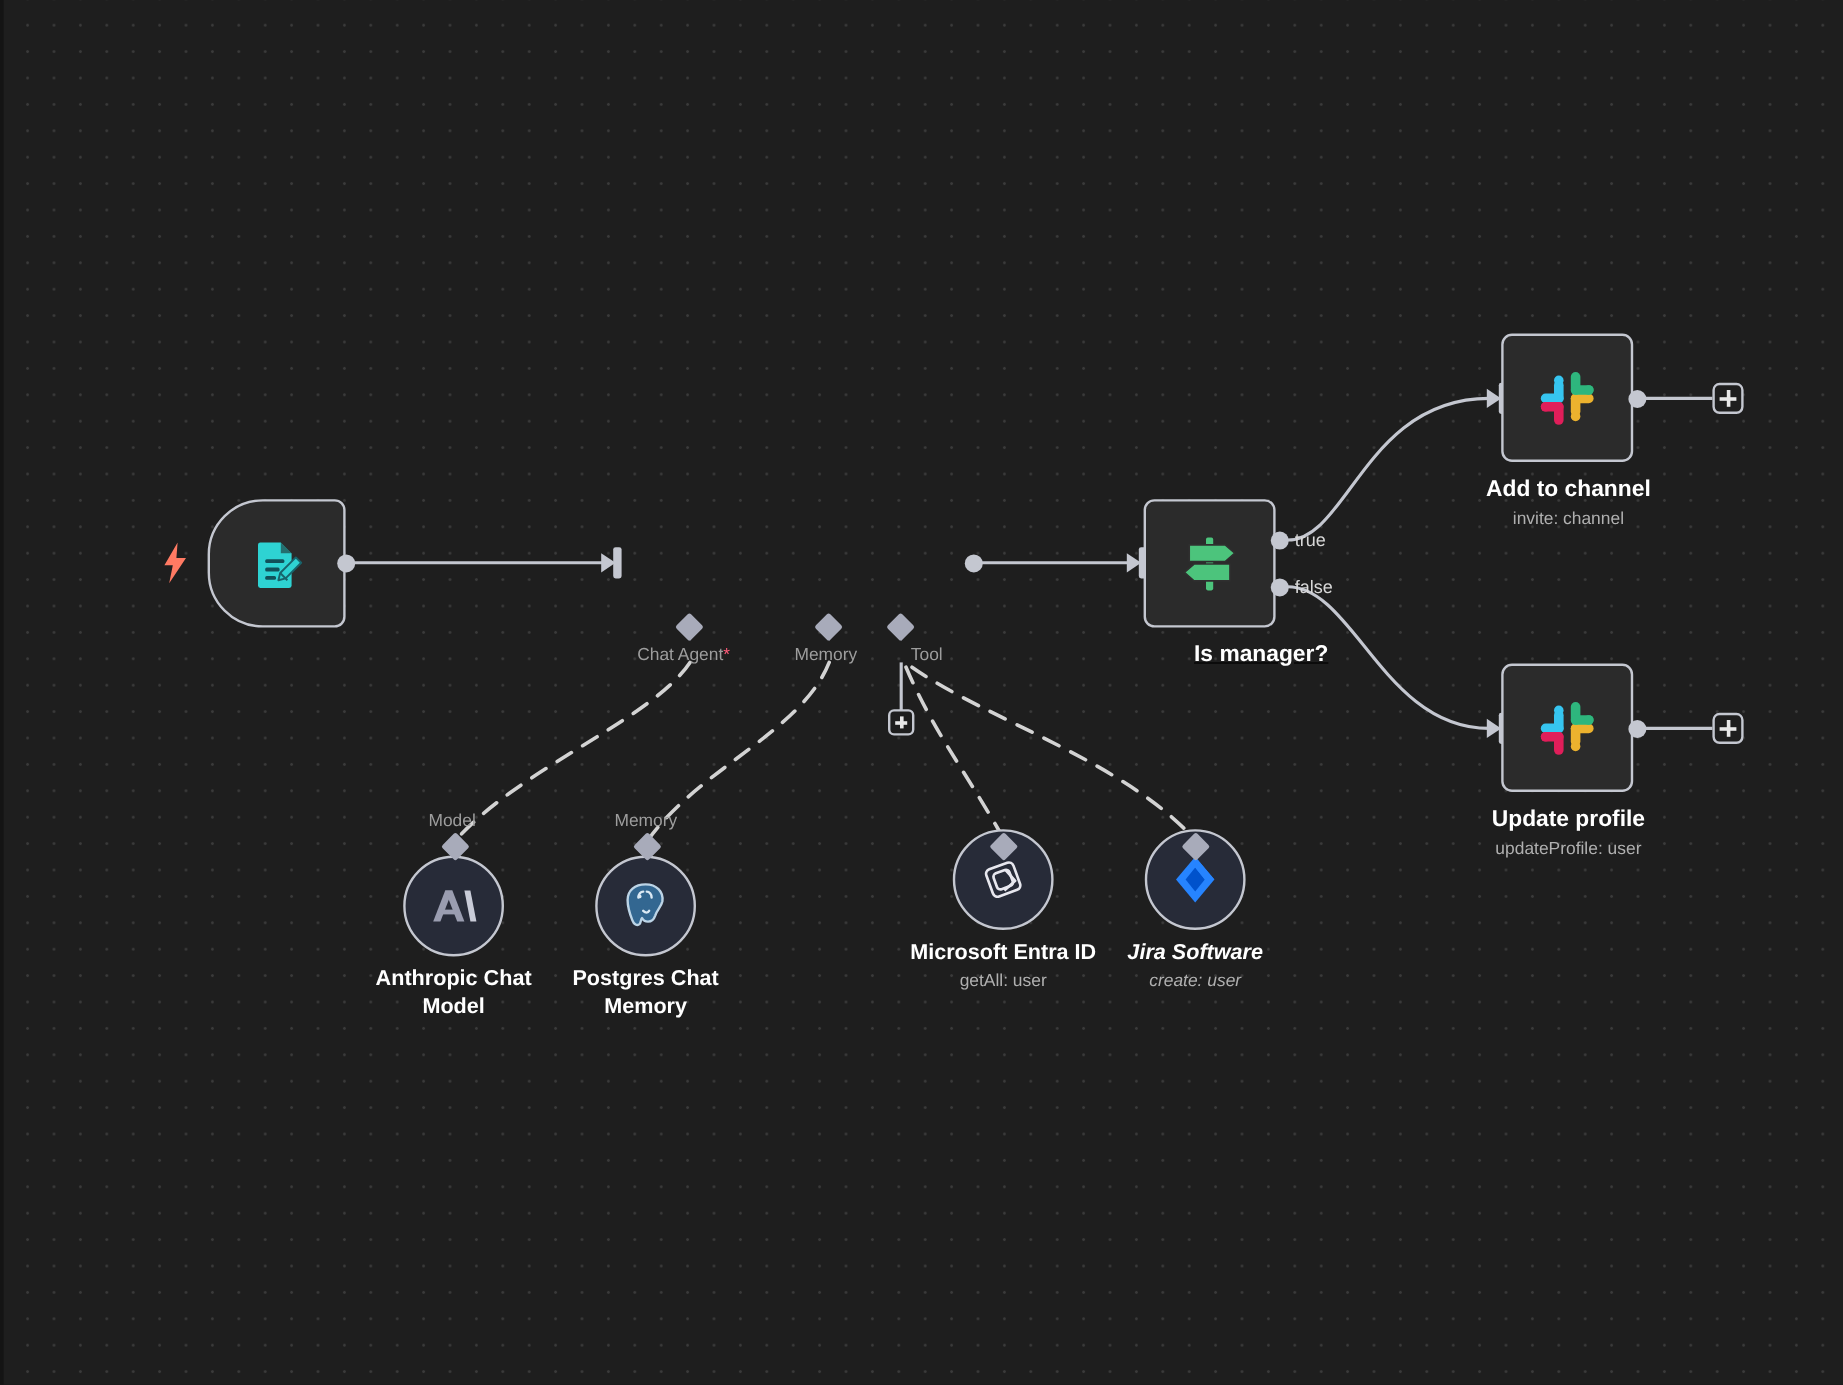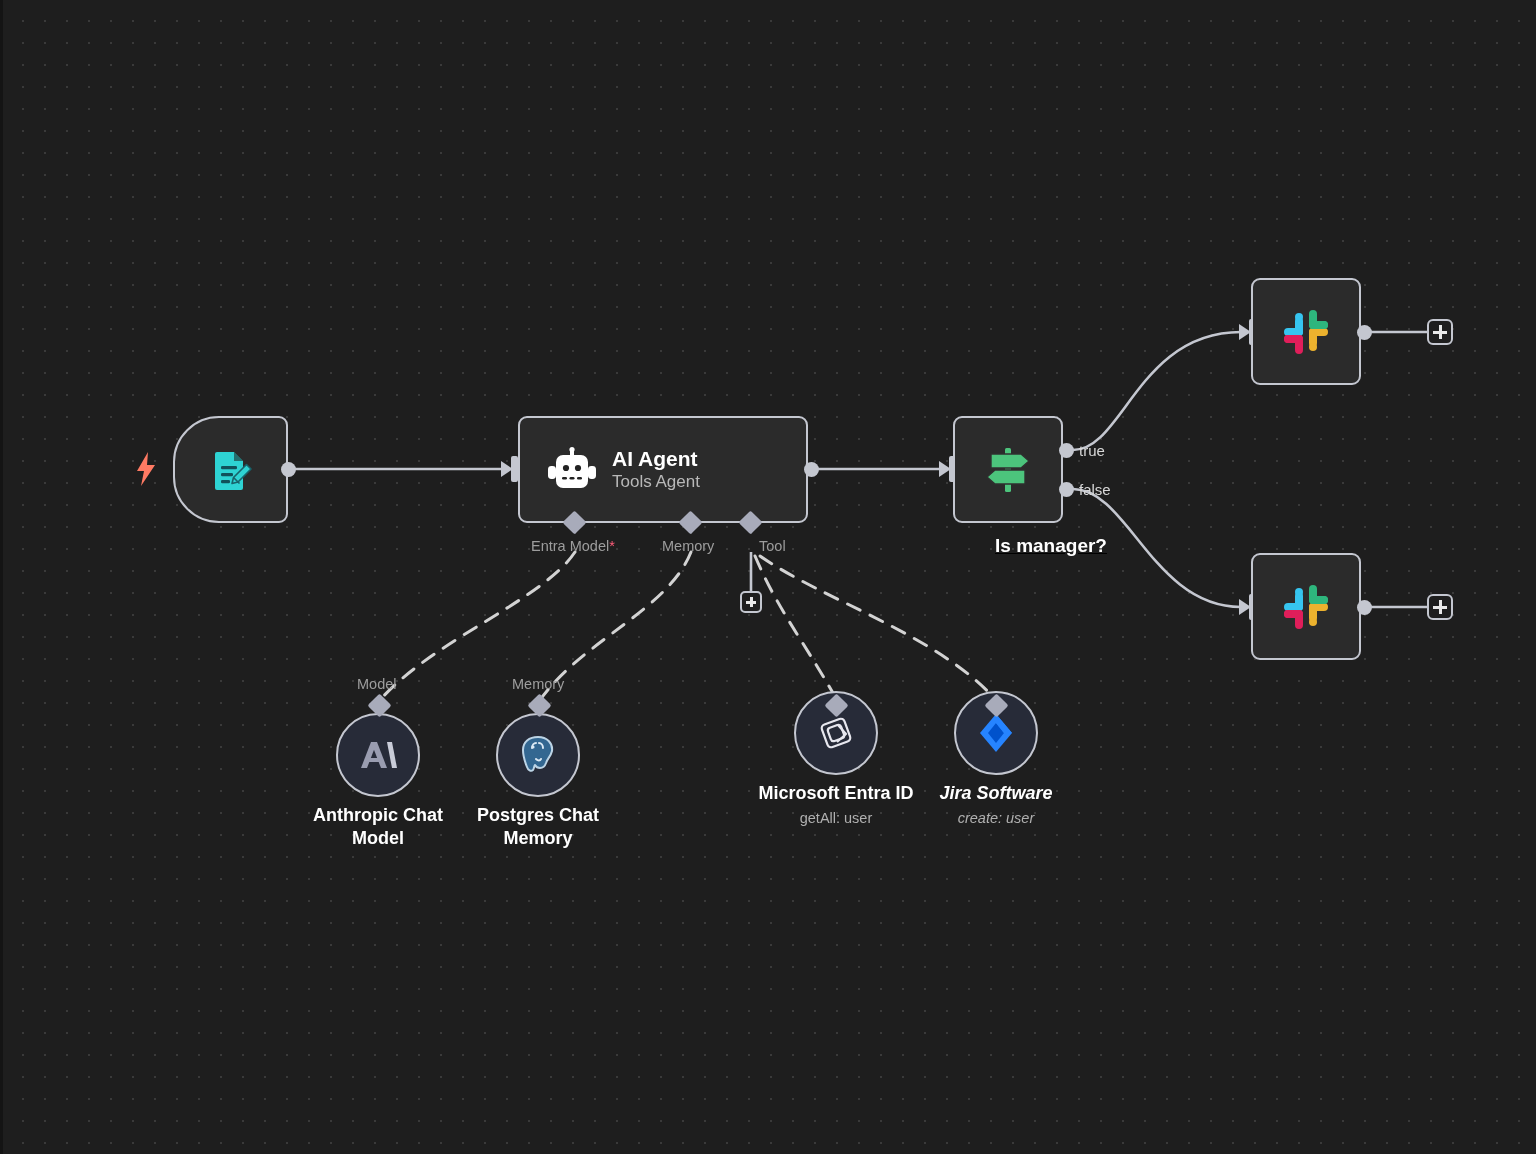--- a/index.html
+++ b/index.html
@@ -237,46 +237,26 @@
         <rect x="14" y="20" width="16" height="3.2" rx="1.3" fill="#11515a"></rect>
         <rect x="14" y="27" width="12" height="3.2" rx="1.3" fill="#11515a"></rect>
         <rect x="14" y="34" width="9" height="3.2" rx="1.3" fill="#11515a"></rect>
         <path d="M39.5 18.5 l4.5 4.5 -13 13 -6 1.5 1.5 -6 z" fill="#2ed3d3" stroke="#18636b" stroke-width="1.6" stroke-linejoin="round"></path>
         <path d="M26.5 31.5 l6 6" stroke="#18636b" stroke-width="1.6"></path>
       </svg>
     </span>
   </div>
   <div class="port-dot" style="left:278px; top:462px;"></div>
 
-  <div class="node" style="left:515px; top:416px; width:290px; height:107px; padding-left:28px;">
-    <span>
-      <svg class="icon" width="48" height="45" viewBox="0 0 48 45">
-        <rect x="22" y="1" width="4" height="8" rx="1.6" fill="#ffffff"></rect>
-        <circle cx="24" cy="2.6" r="2.6" fill="#ffffff"></circle>
-        <rect x="0" y="19" width="8" height="13" rx="3.4" fill="#ffffff"></rect>
-        <rect x="40" y="19" width="8" height="13" rx="3.4" fill="#ffffff"></rect>
-        <rect x="8" y="8" width="32" height="33" rx="7" fill="#ffffff"></rect>
-        <circle cx="18" cy="21" r="3.1" fill="#222222"></circle>
-        <circle cx="30" cy="21" r="3.1" fill="#222222"></circle>
-        <rect x="14" y="30" width="5" height="2.6" rx="1.3" fill="#222222"></rect>
-        <rect x="21.5" y="30" width="5" height="2.6" rx="1.3" fill="#222222"></rect>
-        <rect x="29" y="30" width="5" height="2.6" rx="1.3" fill="#222222"></rect>
-      </svg>
-    </span>
-    <div class="agent-text">
-      <div class="agent-title">AI Agent</div>
-      <div class="agent-sub">Tools Agent</div>
-    </div>
-  </div>
   <div class="port-dot" style="left:801px; top:462px;"></div>
 
   <div class="diamond-tail" style="left:564px; top:523px;"></div>
   <div class="diamond" style="left:563px; top:514px;"></div>
   <div class="port-label" style="left:528px; top:538px;">
-    <span>Entra Model</span><span class="req">*</span>
+    <span>Chat Agent</span><span class="req">*</span>
   </div>
 
   <div class="diamond-tail" style="left:680px; top:523px;"></div>
   <div class="diamond" style="left:679px; top:514px;"></div>
   <div class="port-label" style="left:659px; top:538px;">Memory</div>
 
   <div class="diamond-tail" style="left:740px; top:523px;"></div>
   <div class="diamond" style="left:739px; top:514px;"></div>
   <div class="port-label" style="left:732px; top:538px;margin-left:24px;">Tool</div>
 
@@ -313,20 +293,24 @@
           <rect x="29" y="15" width="19" height="8" rx="4" fill="#2eb67d"></rect>
           <circle cx="44" cy="19" r="4" fill="#2eb67d"></circle>
           <rect x="15" y="29" width="8" height="19" rx="4" fill="#e01e5a"></rect>
           <rect x="4" y="29" width="19" height="8" rx="4" fill="#e01e5a"></rect>
           <circle cx="8" cy="33" r="4" fill="#e01e5a"></circle>
         </g>
       </svg>
     </span>
   </div>
   <div class="port-dot" style="left:1354px; top:325px;"></div>
+  <div style="position:absolute; left:1174px; top:396px; width:260px;">
+    <div class="node-label" style="position:static; transform:none; width:260px;">Add to channel</div>
+    <div class="node-sublabel" style="position:static; transform:none; width:260px; margin-top:5px;">invite: channel</div>
+  </div>
   <div class="plus-btn" style="left:1424px; top:319px;"></div>
 
   <div class="node" style="left:1248px; top:553px; width:110px; height:107px; justify-content:center;">
     <span>
       <svg class="icon" width="52" height="52" viewBox="0 0 52 52">
         <g>
           <rect x="4" y="22" width="19" height="8" rx="4" fill="#36c5f0"></rect>
           <rect x="15" y="11" width="8" height="19" rx="4" fill="#36c5f0"></rect>
           <circle cx="19" cy="11" r="4" fill="#36c5f0"></circle>
           <rect x="29" y="22" width="19" height="8" rx="4" fill="#ecb22e"></rect>
@@ -336,20 +320,24 @@
           <rect x="29" y="15" width="19" height="8" rx="4" fill="#2eb67d"></rect>
           <circle cx="44" cy="19" r="4" fill="#2eb67d"></circle>
           <rect x="15" y="29" width="8" height="19" rx="4" fill="#e01e5a"></rect>
           <rect x="4" y="29" width="19" height="8" rx="4" fill="#e01e5a"></rect>
           <circle cx="8" cy="33" r="4" fill="#e01e5a"></circle>
         </g>
       </svg>
     </span>
   </div>
   <div class="port-dot" style="left:1354px; top:600px;"></div>
+  <div style="position:absolute; left:1174px; top:671px; width:260px;">
+    <div class="node-label" style="position:static; transform:none; width:260px;">Update profile</div>
+    <div class="node-sublabel" style="position:static; transform:none; width:260px; margin-top:5px;">updateProfile: user</div>
+  </div>
   <div class="plus-btn" style="left:1424px; top:594px;"></div>
 
   <div class="port-label" style="left:354px; top:676px;">Model</div>
   <div class="diamond-tail" style="left:369px; top:704px;"></div>
   <div class="diamond" style="left:368px; top:697px;"></div>
   <div class="subnode" style="left:333px; top:713px;">
     <span>
       <svg class="icon" width="42" height="34" viewBox="0 0 42 34">
         <path d="M4 30 L14 4 h6 L10 30 z" fill="#9a9db0"></path>
         <path d="M15.5 30 L25.5 4 h5 L20.5 30 z" fill="#9a9db0" opacity="0"></path>

